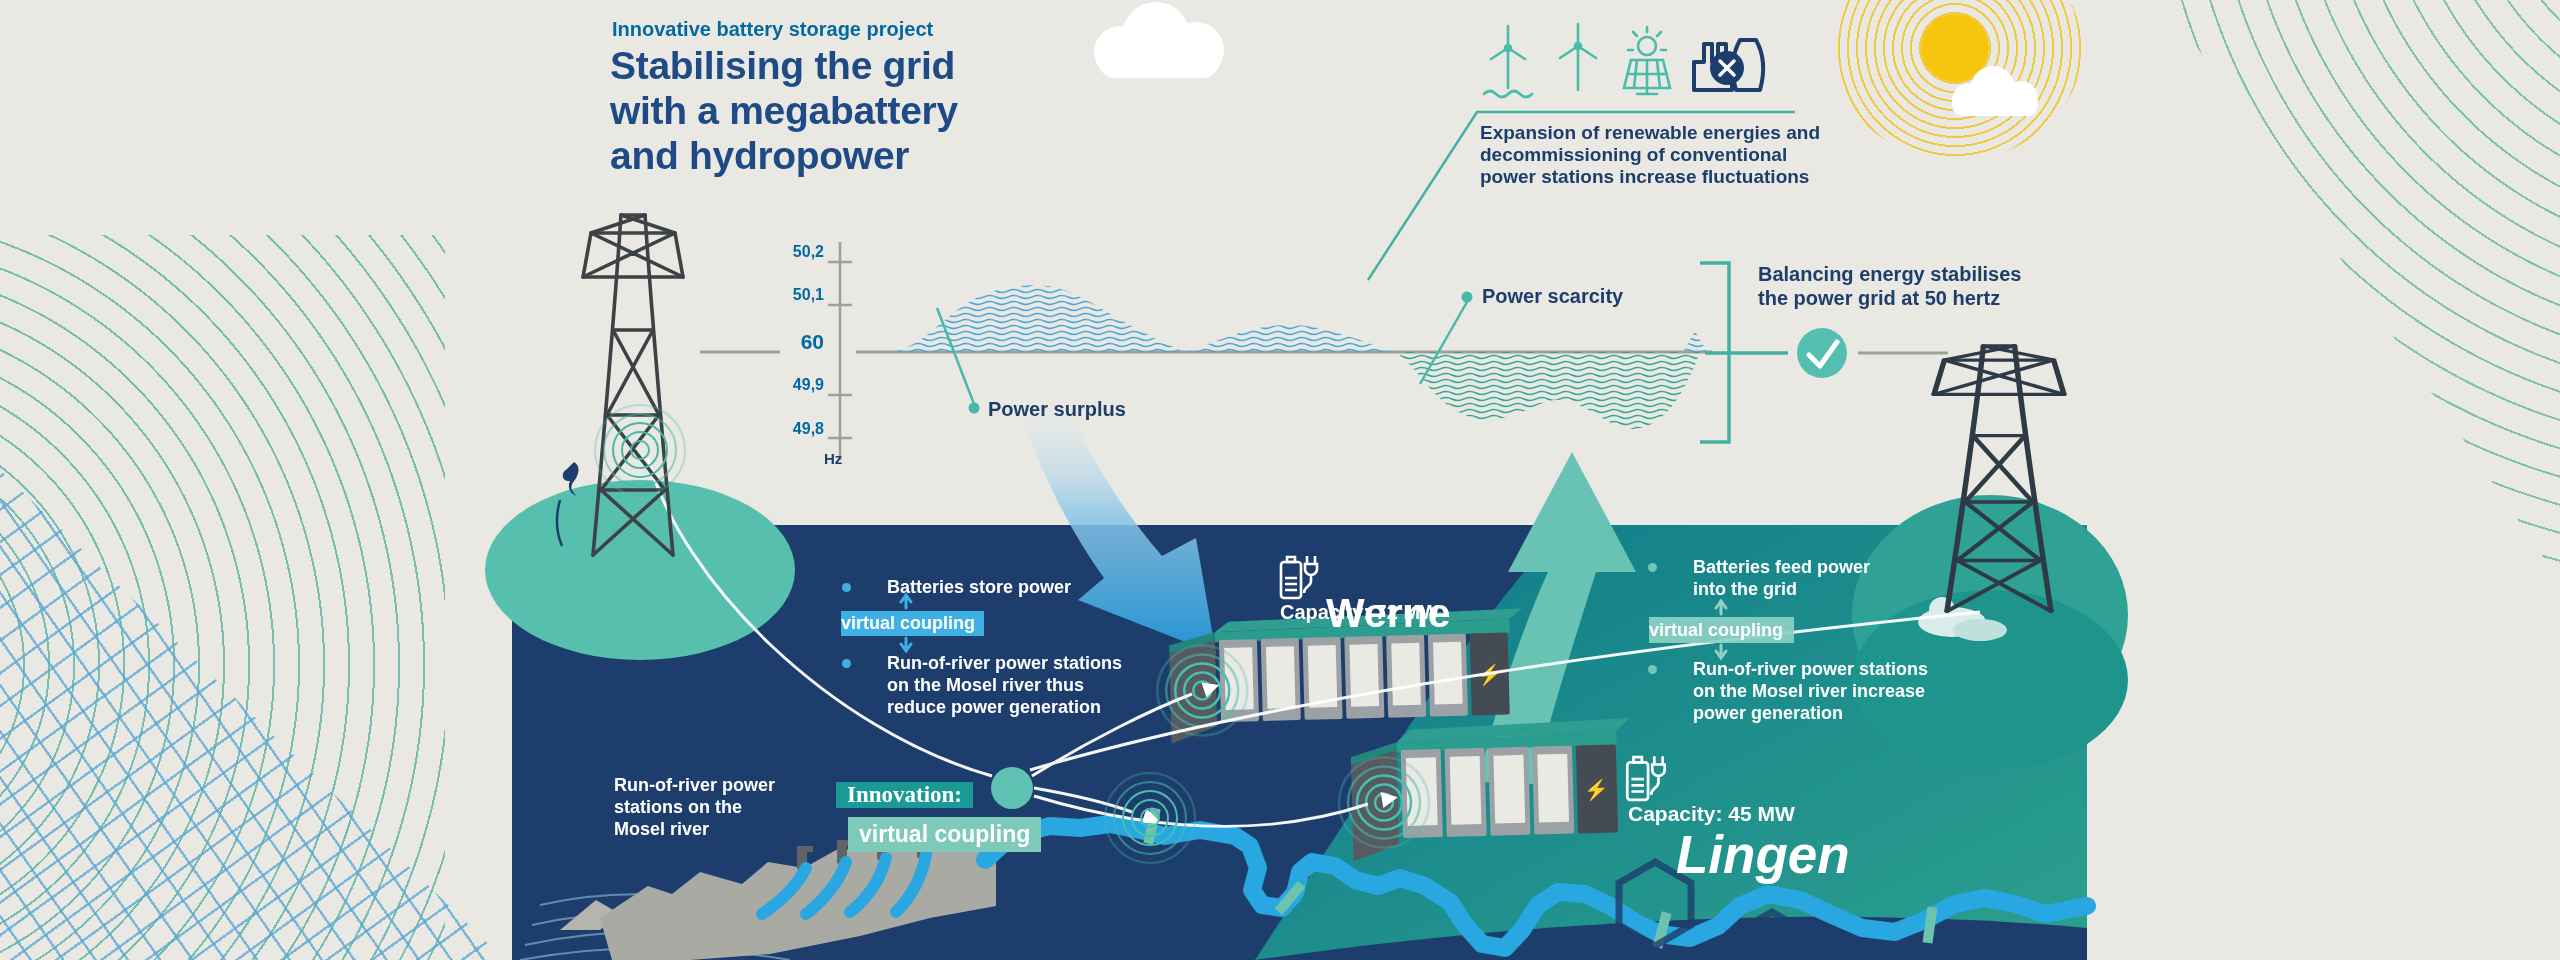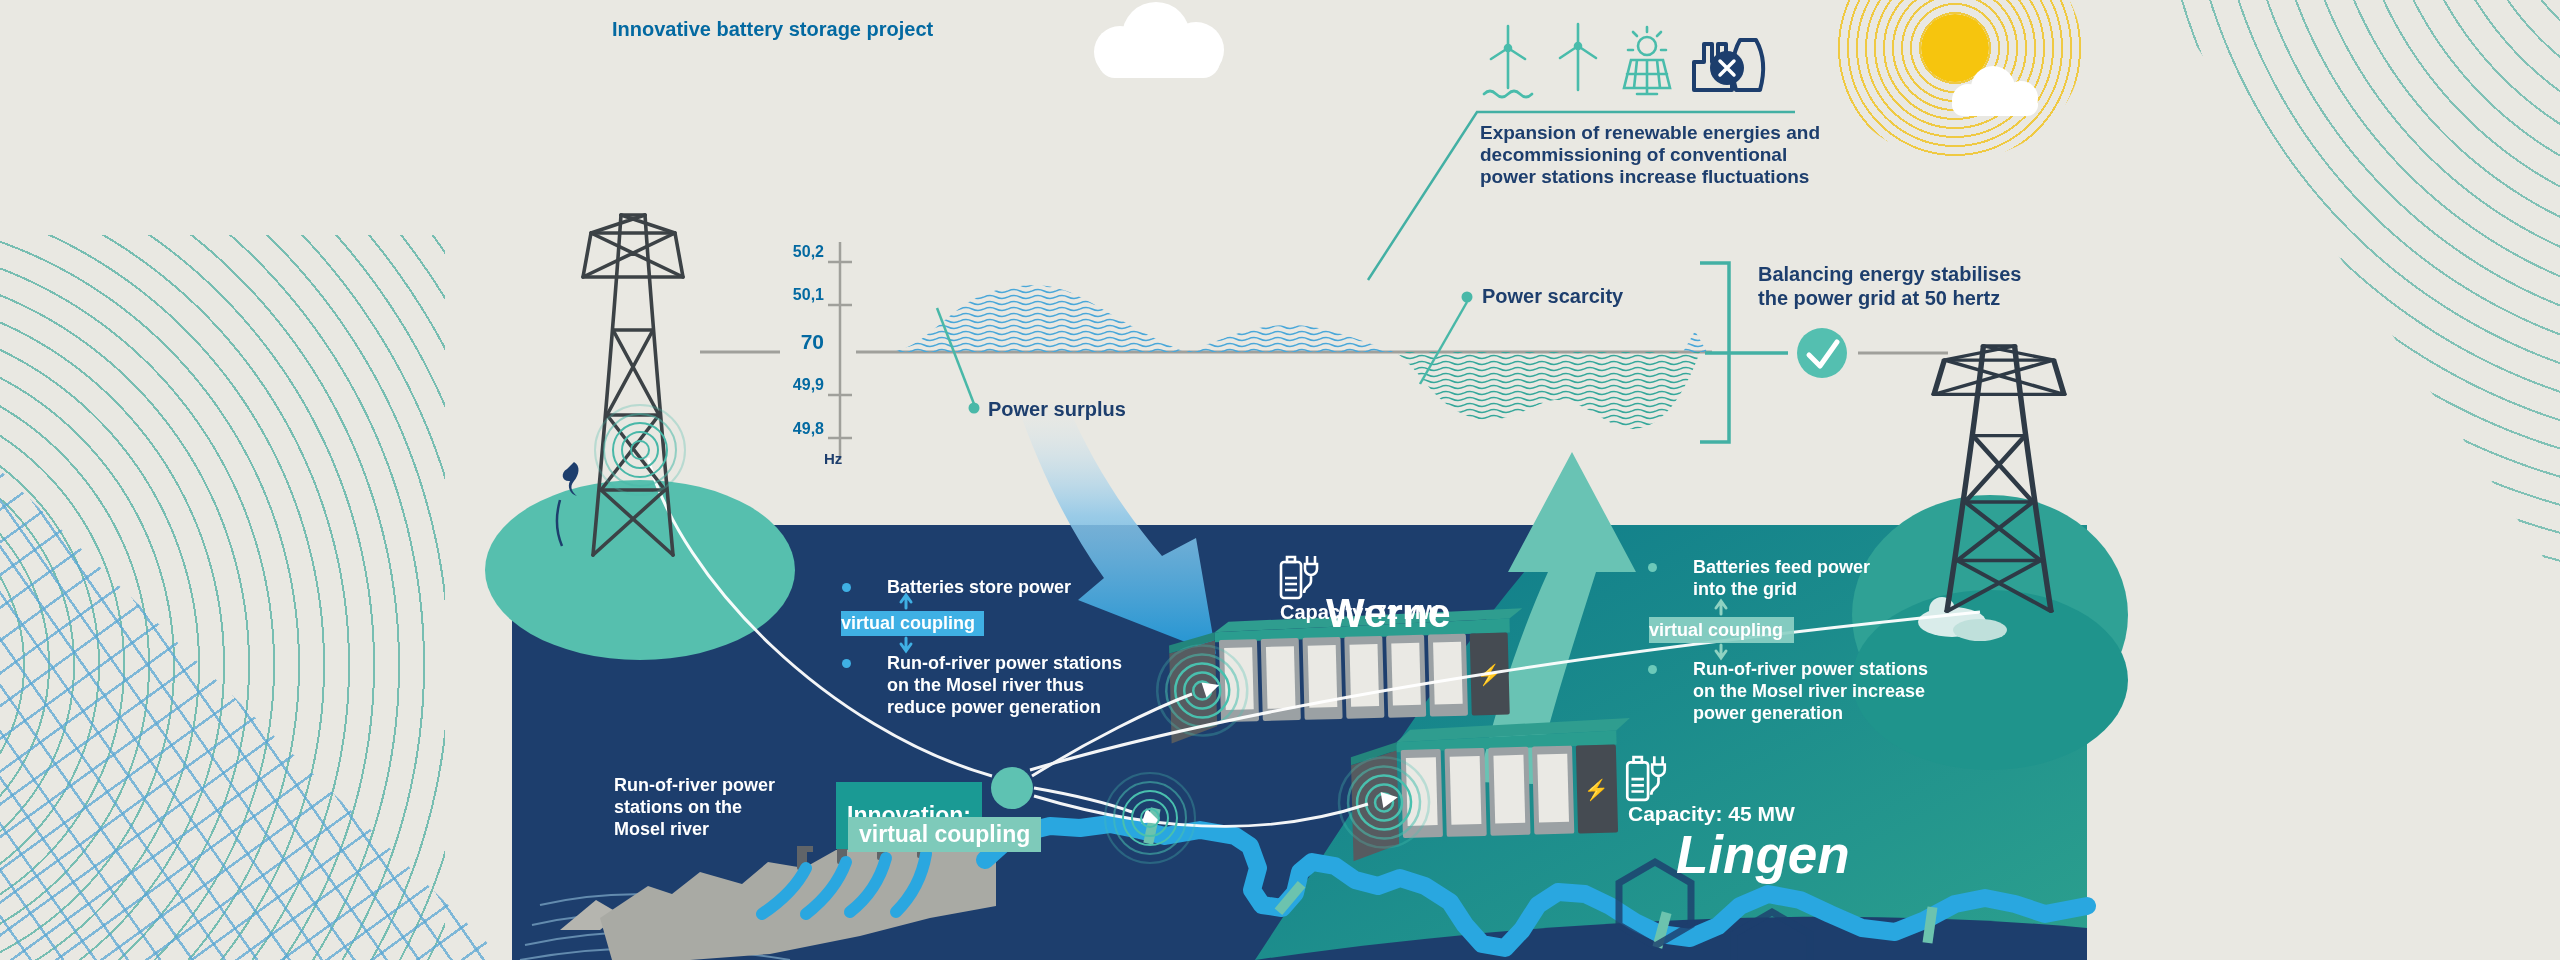--- a/index.html
+++ b/index.html
@@ -36,21 +36,21 @@
   #balance-note{left:1758px;top:262px;font-size:20px;line-height:24px;}
   .bullet{position:absolute;display:flex;align-items:flex-start;gap:20px;}
   .dot{width:9px;height:9px;border-radius:50%;margin:7px 16px 0 0;flex:none;}
   .btxt{font-weight:bold;font-size:18px;line-height:22px;color:#fff;white-space:pre-line;}
   #store-b1{left:842px;top:576px;} #store-b2{left:842px;top:652px;}
   #feed-b1{left:1648px;top:556px;} #feed-b2{left:1648px;top:658px;}
   .dot-blue{background:#3fb0e4;} .dot-teal{background:#6cc9b9;}
   .badge{position:absolute;font-weight:bold;color:#fff;text-align:left;}
   #store-badge{left:841px;top:611px;width:143px;height:25px;font-size:18px;line-height:25px;background:#3fb0e4;}
   #feed-badge{left:1649px;top:617px;width:145px;height:26px;font-size:18px;line-height:26px;background:rgba(140,208,196,.92);}
-  #innovation-1{left:836px;top:782px;padding:20px 11px;font-size:23px;background:#1a9a94;}
+  #innovation-1{left:836px;top:782px;padding:0 11px;font-size:23px;background:#1a9a94;font-family:Liberation Serif, serif;}
   #innovation-2{left:848px;top:817px;padding:4px 11px;font-size:23px;background:#7ecaba;}
   #hydro-note{left:614px;top:774px;font-size:18px;line-height:22px;color:#fff;}
   .site-name{position:absolute;color:#fff;font-weight:bold;margin-top:36px;}
   #werne-name{left:1326px;top:554px;font-size:41px;}
   #werne-cap{left:1280px;top:601px;font-size:20px;color:#fff;}
   #lingen-name{left:1676px;top:788px;font-size:53px;font-style:italic;}
   #lingen-cap{left:1628px;top:802px;font-size:21px;color:#fff;}
   .batt-ic{position:absolute;}
   #werne-batt{left:1278px;top:552px;} #lingen-batt{left:1624px;top:752px;}
 </style>
@@ -274,27 +274,30 @@
 
     <g stroke="#3fb0e4" stroke-width="3" fill="none" stroke-linecap="round">
       <path d="M906,608 V597 M901,602 L906,595 L911,602 M906,638 V649 M901,644 L906,651 L911,644"></path>
     </g>
     <g stroke="#8fd2c2" stroke-width="3" fill="none" stroke-linecap="round">
       <path d="M1721,614 V603 M1716,608 L1721,601 L1726,608 M1721,645 V656 M1716,651 L1721,658 L1726,651"></path>
     </g>
   </svg>
 
   <div class="t" id="eyebrow">Innovative battery storage project</div>
+  <div class="t" id="title">Stabilising the grid
+with a megabattery
+and hydropower</div>
   <div class="t navy" id="renewables-caption">Expansion of renewable energies and
 decommissioning of conventional
 power stations increase fluctuations</div>
 
   <div class="tick" style="top:243px">50,2</div>
   <div class="tick" style="top:286px">50,1</div>
-  <div class="tick" id="tick-50" style="top:330px">70</div>
+  <div class="tick" id="tick-50" style="top:330px">60</div>
   <div class="tick" style="top:376px">49,9</div>
   <div class="tick" style="top:420px">49,8</div>
   <div class="t navy" id="hz">Hz</div>
 
   <div class="t navy" id="surplus-label">Power surplus</div>
   <div class="t navy" id="scarcity-label">Power scarcity</div>
   <div class="t navy" id="balance-note">Balancing energy stabilises
 the power grid at 50 hertz</div>
 
   <div class="bullet" id="store-b1">

